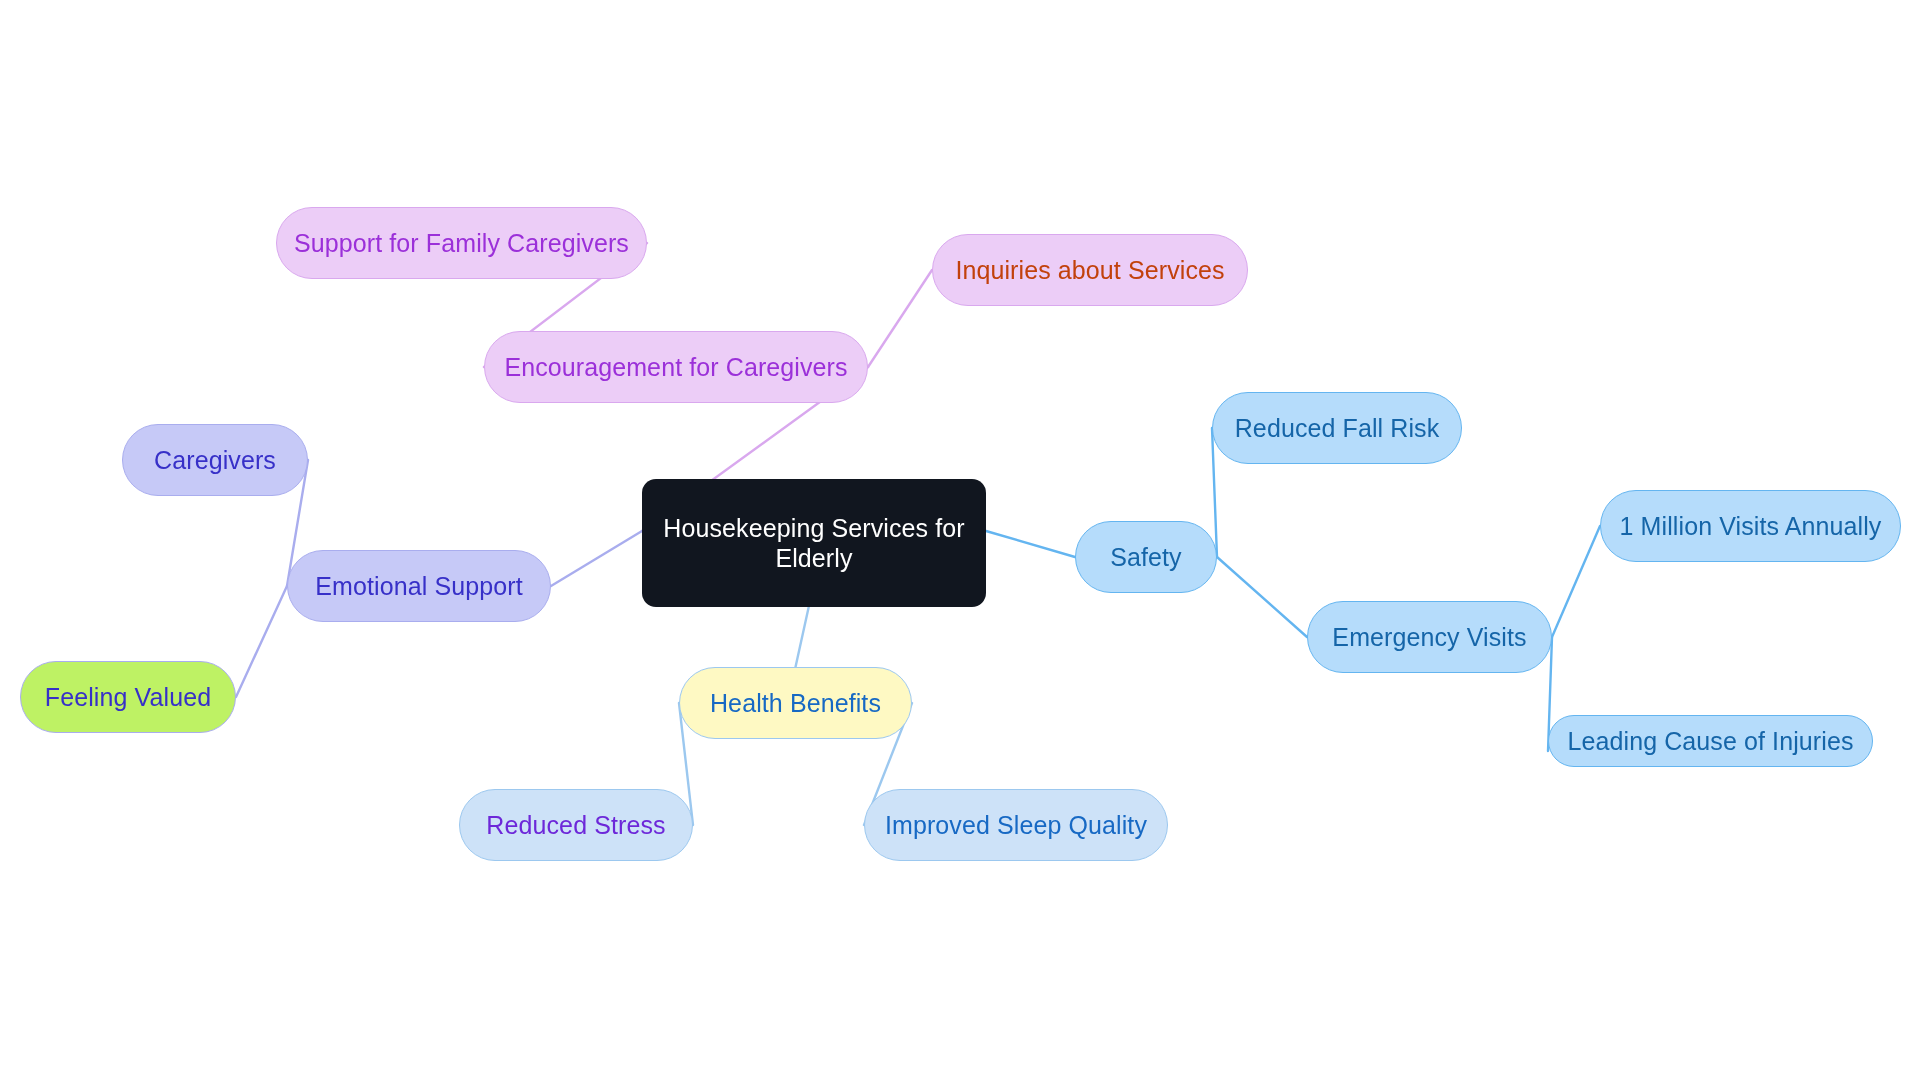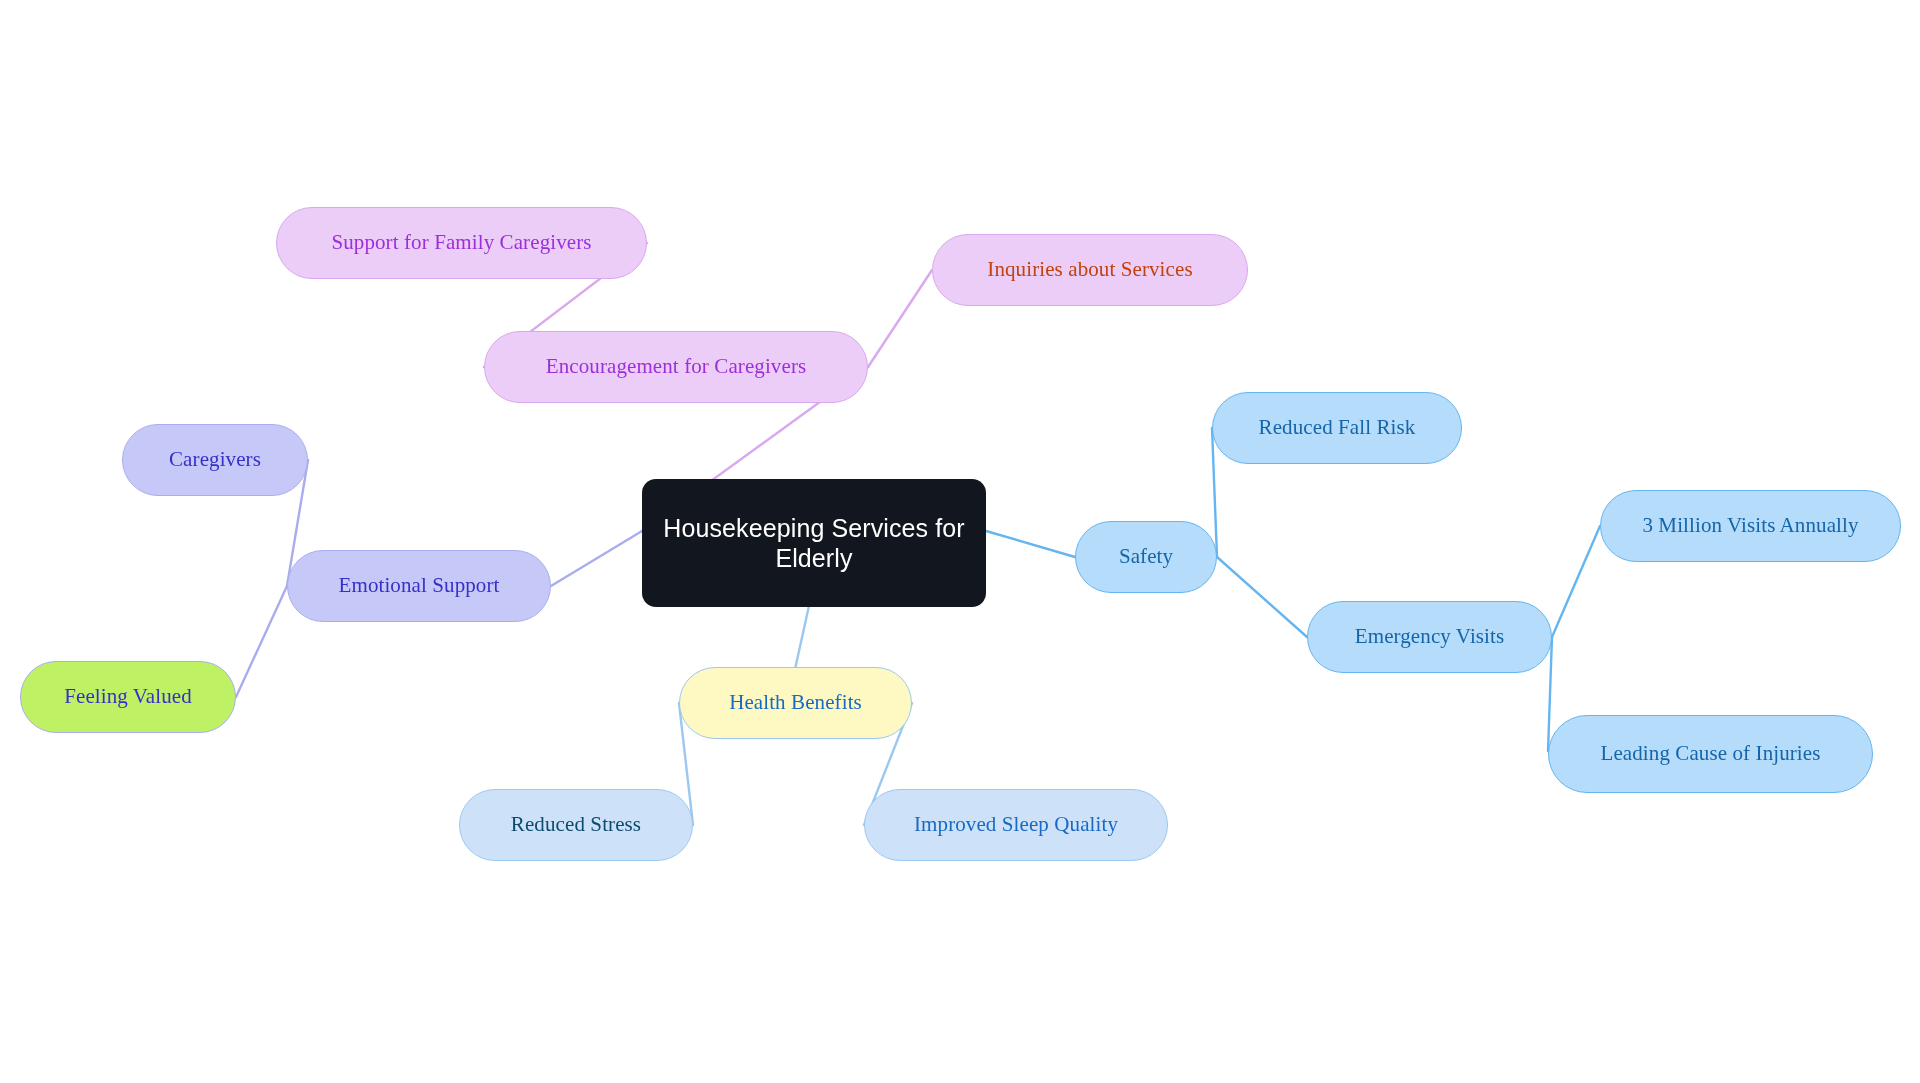--- a/index.html
+++ b/index.html
@@ -40,23 +40,22 @@
     padding: 0 10px;
   }
   .node-root {
     border-radius: 14px;
     border-width: 0;
     font-size: 25px;
     letter-spacing: 0.1px;
   }
   .node-branch {
     border-radius: 999px;
-    font-size: 21px;
+    font-size: 25px;
     letter-spacing: 0.1px;
-    font-family: Liberation Serif, serif;
   }
 </style>
 </head>
 <body>
 
 <div id="canvas">
   <svg id="edge-layer" viewBox="0 0 1920 1083" preserveAspectRatio="none">
       <line x1="642" y1="531" x2="868" y2="367" stroke="#d9a8ee" stroke-width="2.4" stroke-linecap="round"></line>
       <line x1="484" y1="367" x2="647" y2="243" stroke="#d9a8ee" stroke-width="2.4" stroke-linecap="round"></line>
       <line x1="868" y1="367" x2="932" y2="270" stroke="#d9a8ee" stroke-width="2.4" stroke-linecap="round"></line>
@@ -75,20 +74,20 @@
   <div id="node-layer">
       <div class="node node-root" style="left: 642px; top: 479px; width: 344px; height: 128px; background: rgb(17, 22, 31); border-color: transparent; color: rgb(255, 255, 255); border-width: 0px;">Housekeeping Services for Elderly</div>
       <div class="node node-branch" style="left: 276px; top: 207px; width: 371px; height: 72px; background: rgb(236, 205, 247); border-color: rgb(217, 168, 238); color: rgb(155, 48, 217);">Support for Family Caregivers</div>
       <div class="node node-branch" style="left: 932px; top: 234px; width: 316px; height: 72px; background: rgb(236, 205, 247); border-color: rgb(217, 168, 238); color: #c2410c;">Inquiries about Services</div>
       <div class="node node-branch" style="left: 484px; top: 331px; width: 384px; height: 72px; background: rgb(236, 205, 247); border-color: rgb(217, 168, 238); color: rgb(155, 48, 217);">Encouragement for Caregivers</div>
       <div class="node node-branch" style="left: 122px; top: 424px; width: 186px; height: 72px; background: rgb(198, 201, 247); border-color: rgb(169, 173, 238); color: rgb(55, 48, 200);">Caregivers</div>
       <div class="node node-branch" style="left: 287px; top: 550px; width: 264px; height: 72px; background: rgb(198, 201, 247); border-color: rgb(169, 173, 238); color: rgb(55, 48, 200);">Emotional Support</div>
       <div class="node node-branch" style="left: 20px; top: 661px; width: 216px; height: 72px; background: #bef264; border-color: rgb(169, 173, 238); color: rgb(55, 48, 200);">Feeling Valued</div>
       <div class="node node-branch" style="left: 1212px; top: 392px; width: 250px; height: 72px; background: rgb(181, 220, 251); border-color: rgb(100, 181, 240); color: rgb(21, 101, 168);">Reduced Fall Risk</div>
       <div class="node node-branch" style="left: 1075px; top: 521px; width: 142px; height: 72px; background: rgb(181, 220, 251); border-color: rgb(100, 181, 240); color: rgb(21, 101, 168);">Safety</div>
-      <div class="node node-branch" style="left: 1600px; top: 490px; width: 301px; height: 72px; background: rgb(181, 220, 251); border-color: rgb(100, 181, 240); color: rgb(21, 101, 168);">3 Million Visits Annually</div>
+      <div class="node node-branch" style="left: 1600px; top: 490px; width: 301px; height: 72px; background: rgb(181, 220, 251); border-color: rgb(100, 181, 240); color: rgb(21, 101, 168);">1 Million Visits Annually</div>
       <div class="node node-branch" style="left: 1307px; top: 601px; width: 245px; height: 72px; background: rgb(181, 220, 251); border-color: rgb(100, 181, 240); color: rgb(21, 101, 168);">Emergency Visits</div>
-      <div class="node node-branch" style="left: 1548px; top: 715px; width: 325px; height: 78px; background: rgb(181, 220, 251); border-color: rgb(100, 181, 240); color: rgb(21, 101, 168);">Leading Cause of Injuries</div>
+      <div class="node node-branch" style="left: 1548px; top: 715px; width: 325px; height: 52px; background: rgb(181, 220, 251); border-color: rgb(100, 181, 240); color: rgb(21, 101, 168);">Leading Cause of Injuries</div>
       <div class="node node-branch" style="left: 679px; top: 667px; width: 233px; height: 72px; background: #fef9c3; border-color: rgb(156, 200, 239); color: rgb(23, 105, 196);">Health Benefits</div>
-      <div class="node node-branch" style="left: 459px; top: 789px; width: 234px; height: 72px; background: rgb(205, 226, 248); border-color: rgb(156, 200, 239); color: #0c4a6e;">Reduced Stress</div>
+      <div class="node node-branch" style="left: 459px; top: 789px; width: 234px; height: 72px; background: rgb(205, 226, 248); border-color: rgb(156, 200, 239); color: #6d28d9;">Reduced Stress</div>
       <div class="node node-branch" style="left: 864px; top: 789px; width: 304px; height: 72px; background: rgb(205, 226, 248); border-color: rgb(156, 200, 239); color: rgb(23, 105, 196);">Improved Sleep Quality</div>
     </div>
 </div>
 
 </body></html>

